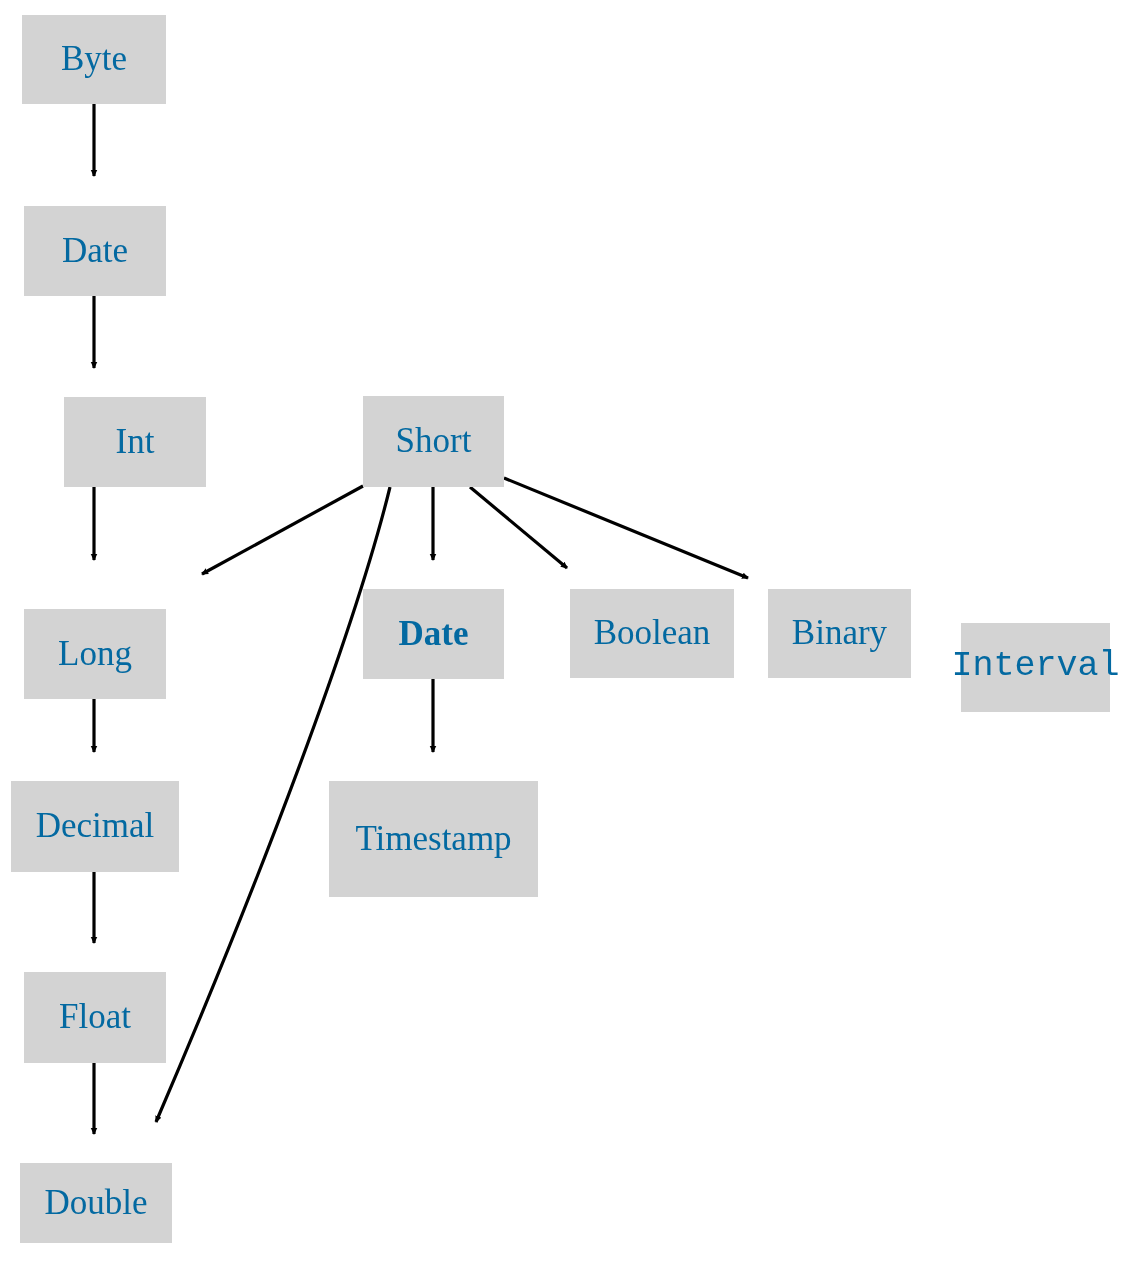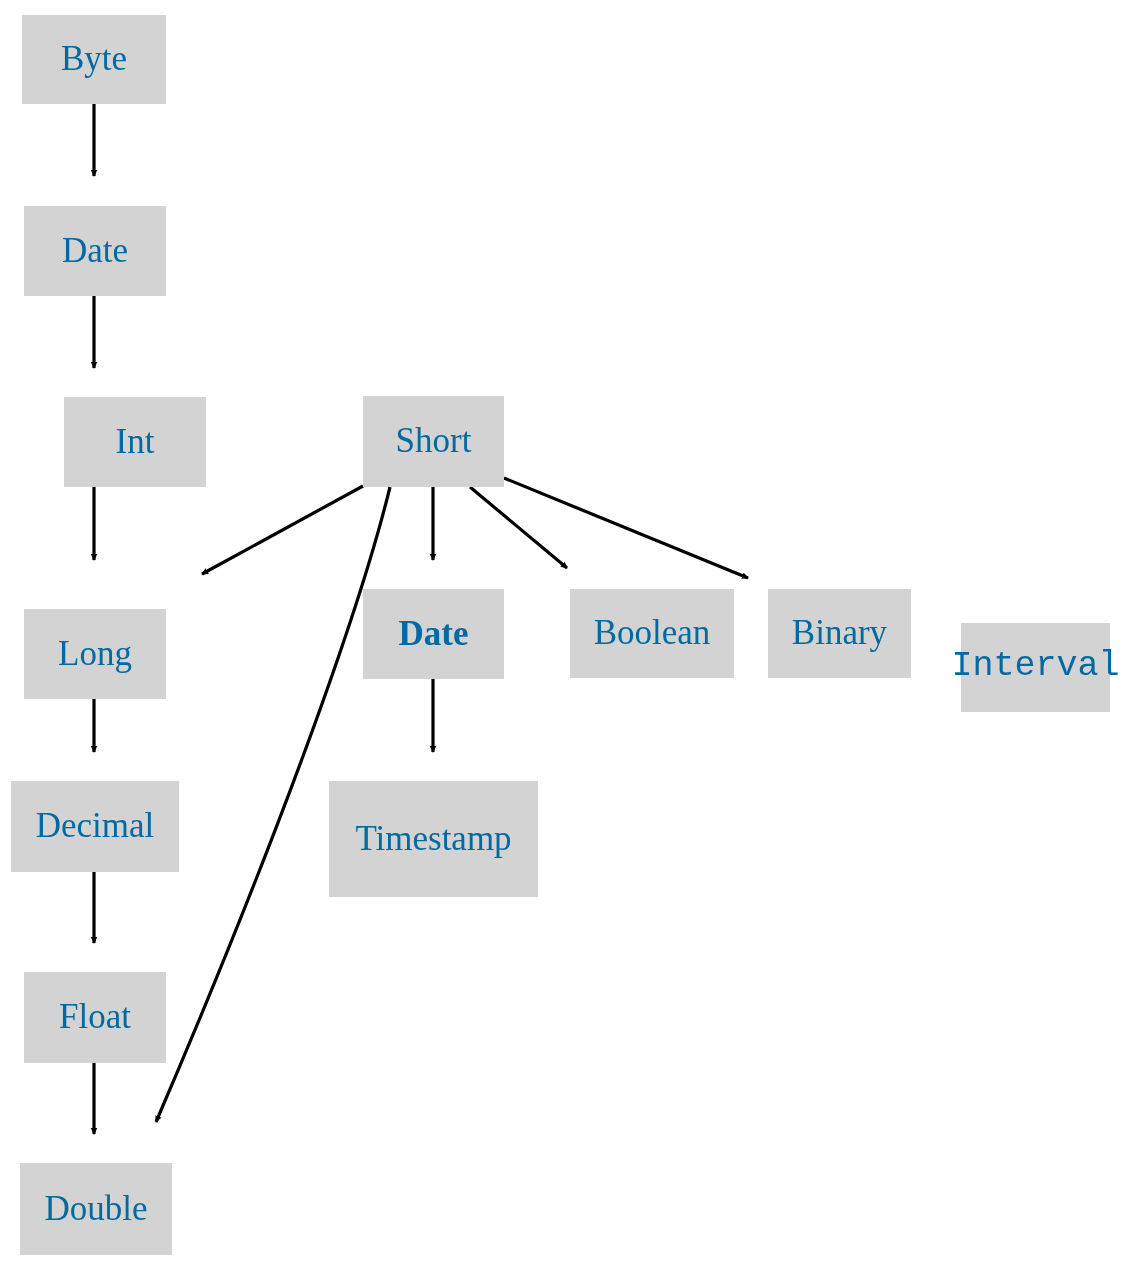--- a/index.html
+++ b/index.html
@@ -124,17 +124,17 @@
   </div>
 
   <div class="node" style="left:329px; top:781px; width:209px; height:116px;">
     <span class="node-label">Timestamp</span>
   </div>
 
   <div class="node" style="left:24px; top:972px; width:142px; height:91px;">
     <span class="node-label">Float</span>
   </div>
 
-  <div class="node" style="left:20px; top:1163px; width:152px; height:92px;">
+  <div class="node" style="left:20px; top:1163px; width:152px; height:80px;">
     <span class="node-label">Double</span>
   </div>
 
 </div>
 
 </body></html>

